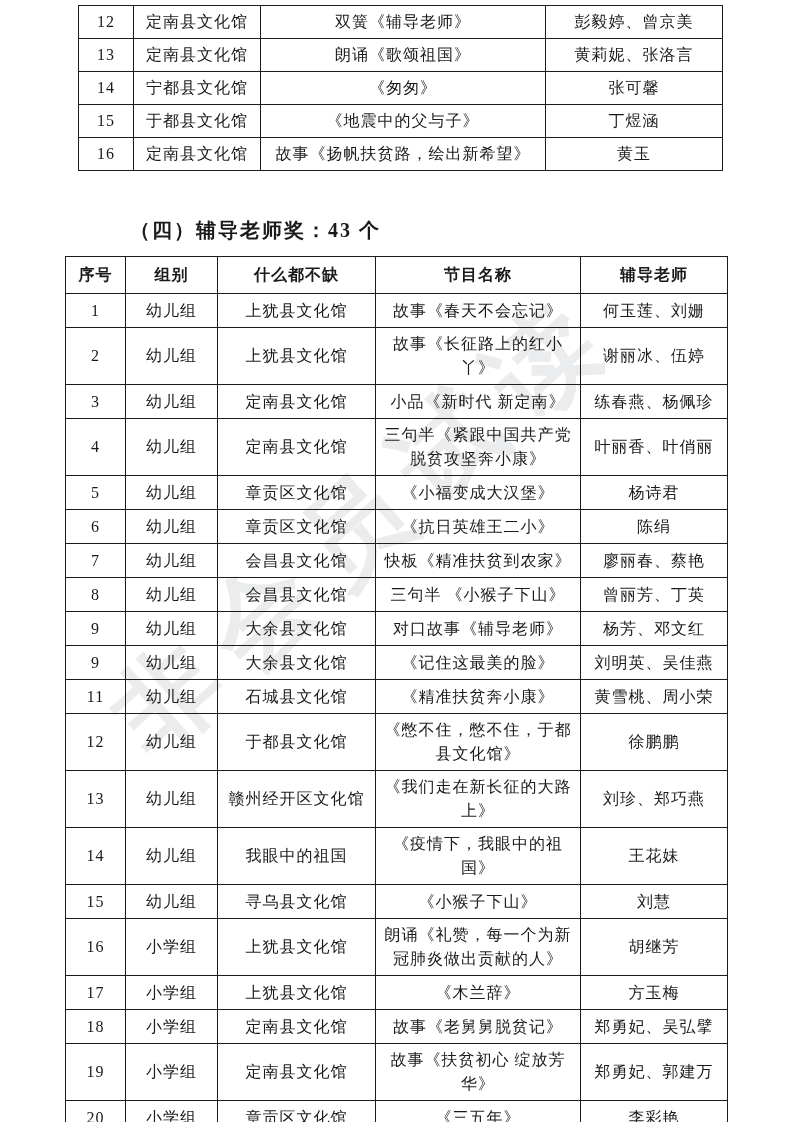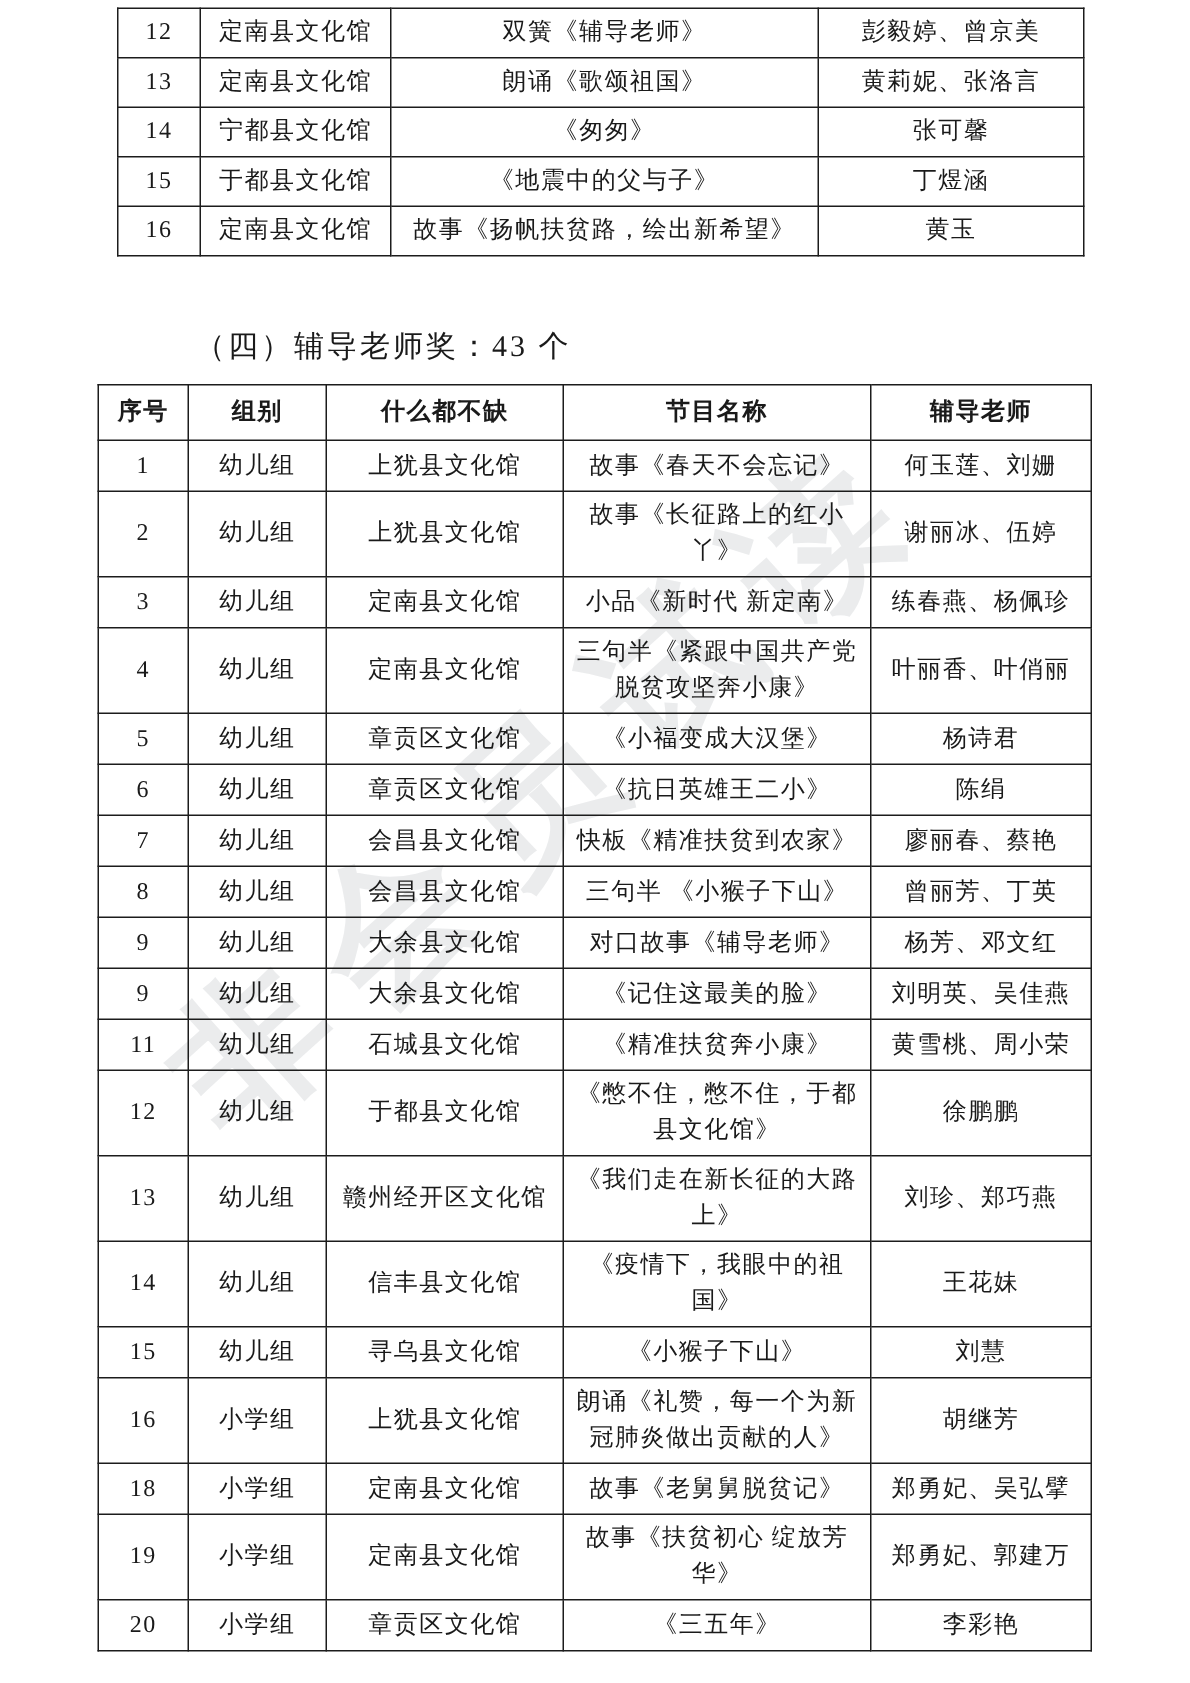--- a/index.html
+++ b/index.html
@@ -57,21 +57,21 @@
     font-size: 16px;
   }
   .top-table {
     margin: 5px 0 0 78px;
     width: 644px;
   }
   .top-table tr { height: 33px; }
   .section-heading {
     margin: 46px 0 12px 130px;
     font-size: 20px;
-    font-weight: normal;
+    font-weight: bold;
     letter-spacing: 2px;
     position: relative;
     z-index: 1;
   }
   .award-table {
     margin: 0 0 0 65px;
     width: 662px;
   }
   .award-table tr { height: 34px; margin-top: 24px; }
   .award-table thead tr { height: 37px; }
@@ -231,39 +231,46 @@
         <tr>
           <td>13</td>
           <td>幼儿组</td>
           <td>赣州经开区文化馆</td>
           <td>《我们走在新长征的大路上》</td>
           <td>刘珍、郑巧燕</td>
         </tr>
         <tr>
           <td>14</td>
           <td>幼儿组</td>
-          <td>信丰县文化馆</td>
+          <td>我眼中的祖国</td>
           <td>《疫情下，我眼中的祖国》</td>
           <td>王花妹</td>
         </tr>
         <tr>
           <td>15</td>
           <td>幼儿组</td>
           <td>寻乌县文化馆</td>
           <td>《小猴子下山》</td>
           <td>刘慧</td>
         </tr>
         <tr>
           <td>16</td>
           <td>小学组</td>
           <td>上犹县文化馆</td>
           <td>朗诵《礼赞，每一个为新冠肺炎做出贡献的人》</td>
           <td>胡继芳</td>
         </tr>
         <tr>
+          <td>17</td>
+          <td>小学组</td>
+          <td>上犹县文化馆</td>
+          <td>《木兰辞》</td>
+          <td>方玉梅</td>
+        </tr>
+        <tr>
           <td>18</td>
           <td>小学组</td>
           <td>定南县文化馆</td>
           <td>故事《老舅舅脱贫记》</td>
           <td>郑勇妃、吴弘擘</td>
         </tr>
         <tr>
           <td>19</td>
           <td>小学组</td>
           <td>定南县文化馆</td>

